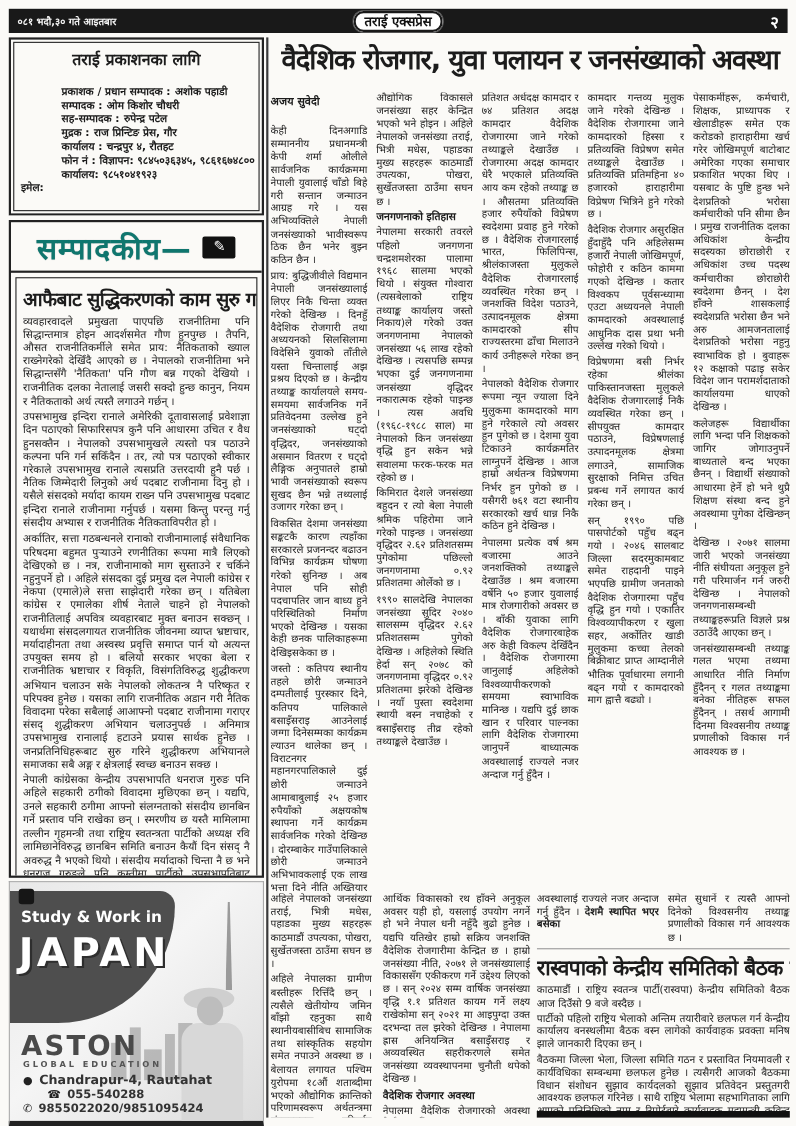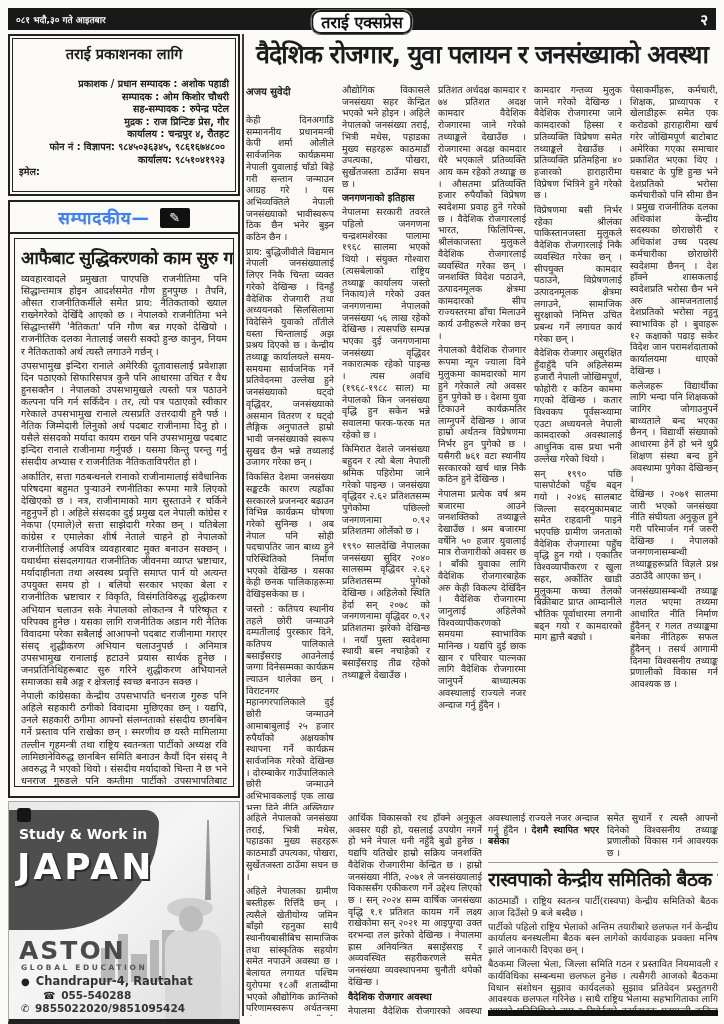--- a/index.html
+++ b/index.html
@@ -2,40 +2,40 @@
 <html><head>
 <meta charset="utf-8">
 <style>
   * { margin:0; padding:0; box-sizing:border-box; }
   html,body { width:724px; height:1024px; background:#f2f0ec; font-family:"DejaVu Sans", sans-serif; color:#1c1c1c; }
   .page { position:relative; width:724px; height:1024px; background:#fbfaf7; overflow:hidden; }
 
   
   .topbar { position:absolute; left:8px; top:8px; width:708px; height:22px; background:#191919; display:flex; align-items:center; justify-content:space-between; padding:0 8px; }
   .topbar .date { color:#f2f2f2; font-size:9px; font-weight:bold; }
-  .masthead-pill { position:absolute; left:50%; top:1px; transform:translateX(-50%); background:#ffffff; border:1px solid #555; border-radius:10px; padding:1px 10px; font-size:16px; font-weight:bold; color:#111; white-space:nowrap; box-shadow:0 0 0 2px #191919 inset; }
+  .masthead-pill { position:absolute; left:50%; top:1px; transform:translateX(-50%); background:#ffffff; border:1px solid #555; border-radius:10px; padding:1px 10px; font-size:12px; font-weight:bold; color:#111; white-space:nowrap; box-shadow:0 0 0 2px #191919 inset; }
   .topbar .pageno { color:#ffffff; font-size:15px; font-weight:bold; }
 
   
   .vdiv { position:absolute; left:242px; top:34px; width:2px; height:982px; background:#3a3a3a; }
 
   
   .pubbox { position:absolute; left:8px; top:34px; width:232px; height:162px; border:2px solid #222; outline:1px solid #222; outline-offset:-5px; padding:7px 9px 4px 9px; overflow:hidden; }
   .pubbox .ptitle { text-align:center; font-weight:bold; font-size:14.5px; margin-bottom:15px; }
-  .prow { display:flex; justify-content:flex-end; font-size:9.6px; font-weight:bold; line-height:12.6px;padding-left:37px; }
+  .prow { display:flex; justify-content:flex-start; font-size:9.6px; font-weight:bold; line-height:12.6px;padding-left:37px; }
   .prow .plabel { white-space:nowrap; margin-right:4px; }
   .prow .pvalue { text-align:right; }
   .pemail { font-size:10.5px; line-height:12.5px; display:flex; }
   .pemail .plabel { font-weight:bold; font-size:9.6px; margin-right:6px; }
   .pemail .vals { text-align:center; flex:1;margin-top:46px; }
 
   
   .edbox { position:absolute; left:8px; top:200px; width:232px; height:598px; border:2px solid #222; overflow:hidden; }
   .edhead { display:flex; align-items:center; justify-content:center; gap:10px; padding:4px 0 3px 0; border-bottom:2px solid #222; }
-  .edhead .edword { font-size:17px; font-weight:bold; color:#3b82f6; letter-spacing:1px; text-shadow:0 0 1px #bbb;text-align:center; }
+  .edhead .edword { font-size:27px; font-weight:bold; color:#0f766e; letter-spacing:1px; text-shadow:0 0 1px #bbb;text-align:center; }
   .pen-box { width:30px; height:20px; background:#111; color:#fff; display:flex; align-items:center; justify-content:center; font-size:13px; border-radius:2px; }
   .edinner { margin:4px; border:1px solid #222; padding:5px 6px; height:calc(100% - 45px); overflow:hidden; }
   .edtitle { text-align:center; font-weight:bold; font-size:17.5px; white-space:nowrap; margin:1px 0 4px 0; letter-spacing:-0.5px; }
   .edinner .para { font-size:9.6px; line-height:12.1px; text-align:justify; margin-bottom:2px; }
 
   
   .mainhead { position:absolute; left:246px; top:34px; width:472px; height:42px; font-size:25px; font-weight:bold; white-space:nowrap; text-align:center; letter-spacing:-1px; overflow:hidden; line-height:42px; }
   .colwrap { position:absolute; left:246px; top:84px; width:472px; height:726px; display:flex; gap:8px; overflow:hidden; }
   .ncol { width:88px; height:100%; overflow:hidden; }
   .blk-by { font-weight:bold; font-size:10px; margin-bottom:16px; }
@@ -169,22 +169,22 @@
         <div class="blk-p">किमिरात देशले जनसंख्या बहुदन र त्यो बेला नेपाली श्रमिक पहिरोमा जाने गरेको पाइन्छ । जनसंख्या वृद्धिदर २.६२ प्रतिशतसम्म पुगेकोमा पछिल्लो जनगणनामा ०.९२ प्रतिशतमा ओर्लेको छ ।</div>
         <div class="blk-p">१९९० सालदेखि नेपालका जनसंख्या सुदिर २०४० सालसम्म वृद्धिदर २.६२ प्रतिशतसम्म पुगेको देखिन्छ । अहिलेको स्थिति हेर्दा सन् २०७८ को जनगणनामा वृद्धिदर ०.९२ प्रतिशतमा झरेको देखिन्छ । नयाँ पुस्ता स्वदेशमा स्थायी बस्न नचाहेको र बसाइँसराइ तीव्र रहेको तथ्याङ्कले देखाउँछ ।</div>
       </div>
     <div class="ncol">
         <div class="blk-p">प्रतिशत अर्धदक्ष कामदार र ७४ प्रतिशत अदक्ष कामदार वैदेशिक रोजगारमा जाने गरेको तथ्याङ्कले देखाउँछ । रोजगारमा अदक्ष कामदार धेरै भएकाले प्रतिव्यक्ति आय कम रहेको तथ्याङ्क छ । औसतमा प्रतिव्यक्ति हजार रुपैयाँको विप्रेषण स्वदेशमा प्रवाह हुने गरेको छ । वैदेशिक रोजगारलाई भारत, फिलिपिन्स, श्रीलंकाजस्ता मुलुकले वैदेशिक रोजगारलाई व्यवस्थित गरेका छन् । जनशक्ति विदेश पठाउने, उत्पादनमूलक क्षेत्रमा कामदारको सीप राज्यस्तरमा ढाँचा मिलाउने कार्य उनीहरूले गरेका छन् ।</div>
         <div class="blk-p">नेपालको वैदेशिक रोजगार रूपमा न्यून ज्याला दिने मुलुकमा कामदारको माग हुने गरेकाले त्यो अवसर हुन पुगेको छ । देशमा युवा टिकाउने कार्यक्रमतिर लाग्नुपर्ने देखिन्छ । आज हाम्रो अर्थतन्त्र विप्रेषणमा निर्भर हुन पुगेको छ । यसैगरी ७६१ वटा स्थानीय सरकारको खर्च धान्न निकै कठिन हुने देखिन्छ ।</div>
         <div class="blk-p">नेपालमा प्रत्येक वर्ष श्रम बजारमा आउने जनशक्तिको तथ्याङ्कले देखाउँछ । श्रम बजारमा वर्षेनि ५० हजार युवालाई मात्र रोजगारीको अवसर छ । बाँकी युवाका लागि वैदेशिक रोजगारबाहेक अरु केही विकल्प देखिँदैन । वैदेशिक रोजगारमा जानुलाई अहिलेको विश्वव्यापीकरणको समयमा स्वाभाविक मानिन्छ । यद्यपि दुई छाक खान र परिवार पाल्नका लागि वैदेशिक रोजगारमा जानुपर्ने बाध्यात्मक अवस्थालाई राज्यले नजर अन्दाज गर्नु हुँदैन ।</div>
       </div>
     <div class="ncol">
         <div class="blk-p">कामदार गन्तव्य मुलुक जाने गरेको देखिन्छ । वैदेशिक रोजगारमा जाने कामदारको हिस्सा र प्रतिव्यक्ति विप्रेषण समेत तथ्याङ्कले देखाउँछ । प्रतिव्यक्ति प्रतिमहिना ४० हजारको हाराहारीमा विप्रेषण भित्रिने हुने गरेको छ ।</div>
+        <div class="blk-p">वैदेशिक रोजगार असुरक्षित हुँदाहुँदै पनि अहिलेसम्म हजारौं नेपाली जोखिमपूर्ण, फोहोरी र कठिन काममा गएको देखिन्छ । कतार विश्वकप पूर्वसन्ध्यामा एउटा अध्ययनले नेपाली कामदारको अवस्थालाई आधुनिक दास प्रथा भनी उल्लेख गरेको थियो ।</div>
         <div class="blk-p">विप्रेषणमा बसी निर्भर रहेका श्रीलंका पाकिस्तानजस्ता मुलुकले वैदेशिक रोजगारलाई निकै व्यवस्थित गरेका छन् । सीपयुक्त कामदार पठाउने, विप्रेषणलाई उत्पादनमूलक क्षेत्रमा लगाउने, सामाजिक सुरक्षाको निमित्त उचित प्रबन्ध गर्ने लगायत कार्य गरेका छन् ।</div>
-        <div class="blk-p">वैदेशिक रोजगार असुरक्षित हुँदाहुँदै पनि अहिलेसम्म हजारौं नेपाली जोखिमपूर्ण, फोहोरी र कठिन काममा गएको देखिन्छ । कतार विश्वकप पूर्वसन्ध्यामा एउटा अध्ययनले नेपाली कामदारको अवस्थालाई आधुनिक दास प्रथा भनी उल्लेख गरेको थियो ।</div>
         <div class="blk-p">सन् १९९० पछि पासपोर्टको पहुँच बढ्न गयो । २०४६ सालबाट जिल्ला सदरमुकामबाट समेत राहदानी पाइने भएपछि ग्रामीण जनताको वैदेशिक रोजगारमा पहुँच वृद्धि हुन गयो । एकातिर विश्वव्यापीकरण र खुला सहर, अर्कोतिर खाडी मुलुकमा कच्चा तेलको बिक्रीबाट प्राप्त आम्दानीले भौतिक पूर्वाधारमा लगानी बढ्न गयो र कामदारको माग ह्वात्तै बढ्यो ।</div>
       </div>
     <div class="ncol">
         <div class="blk-p">पेसाकर्मीहरू, कर्मचारी, शिक्षक, प्राध्यापक र खेलाडीहरू समेत एक करोडको हाराहारीमा खर्च गरेर जोखिमपूर्ण बाटोबाट अमेरिका गएका समाचार प्रकाशित भएका थिए । यसबाट के पुष्टि हुन्छ भने देशप्रतिको भरोसा कर्मचारीको पनि सीमा छैन । प्रमुख राजनीतिक दलका अधिकांश केन्द्रीय सदस्यका छोराछोरी र अधिकांश उच्च पदस्थ कर्मचारीका छोराछोरी स्वदेशमा छैनन् । देश हाँक्ने शासकलाई स्वदेशप्रति भरोसा छैन भने अरु आमजनतालाई देशप्रतिको भरोसा नहुनु स्वाभाविक हो । बुवाहरू १२ कक्षाको पढाइ सकेर विदेश जान परामर्शदाताको कार्यालयमा धाएको देखिन्छ ।</div>
         <div class="blk-p">कलेजहरू विद्यार्थीका लागि भन्दा पनि शिक्षकको जागिर जोगाउनुपर्ने बाध्यताले बन्द भएका छैनन् । विद्यार्थी संख्याको आधारमा हेर्ने हो भने थुप्रै शिक्षण संस्था बन्द हुने अवस्थामा पुगेका देखिन्छन् ।</div>
         <div class="blk-p">देखिन्छ । २०७१ सालमा जारी भएको जनसंख्या नीति संघीयता अनुकूल हुने गरी परिमार्जन गर्न जरुरी देखिन्छ । नेपालको जनगणनासम्बन्धी तथ्याङ्कहरूप्रति विज्ञले प्रश्न उठाउँदै आएका छन् ।</div>
         <div class="blk-p">जनसंख्यासम्बन्धी तथ्याङ्क गलत भएमा तथ्यमा आधारित नीति निर्माण हुँदैनन् र गलत तथ्याङ्कमा बनेका नीतिहरू सफल हुँदैनन् । तसर्थ आगामी दिनमा विश्वसनीय तथ्याङ्क प्रणालीको विकास गर्न आवश्यक छ ।</div>
       </div>
   </div>
 

